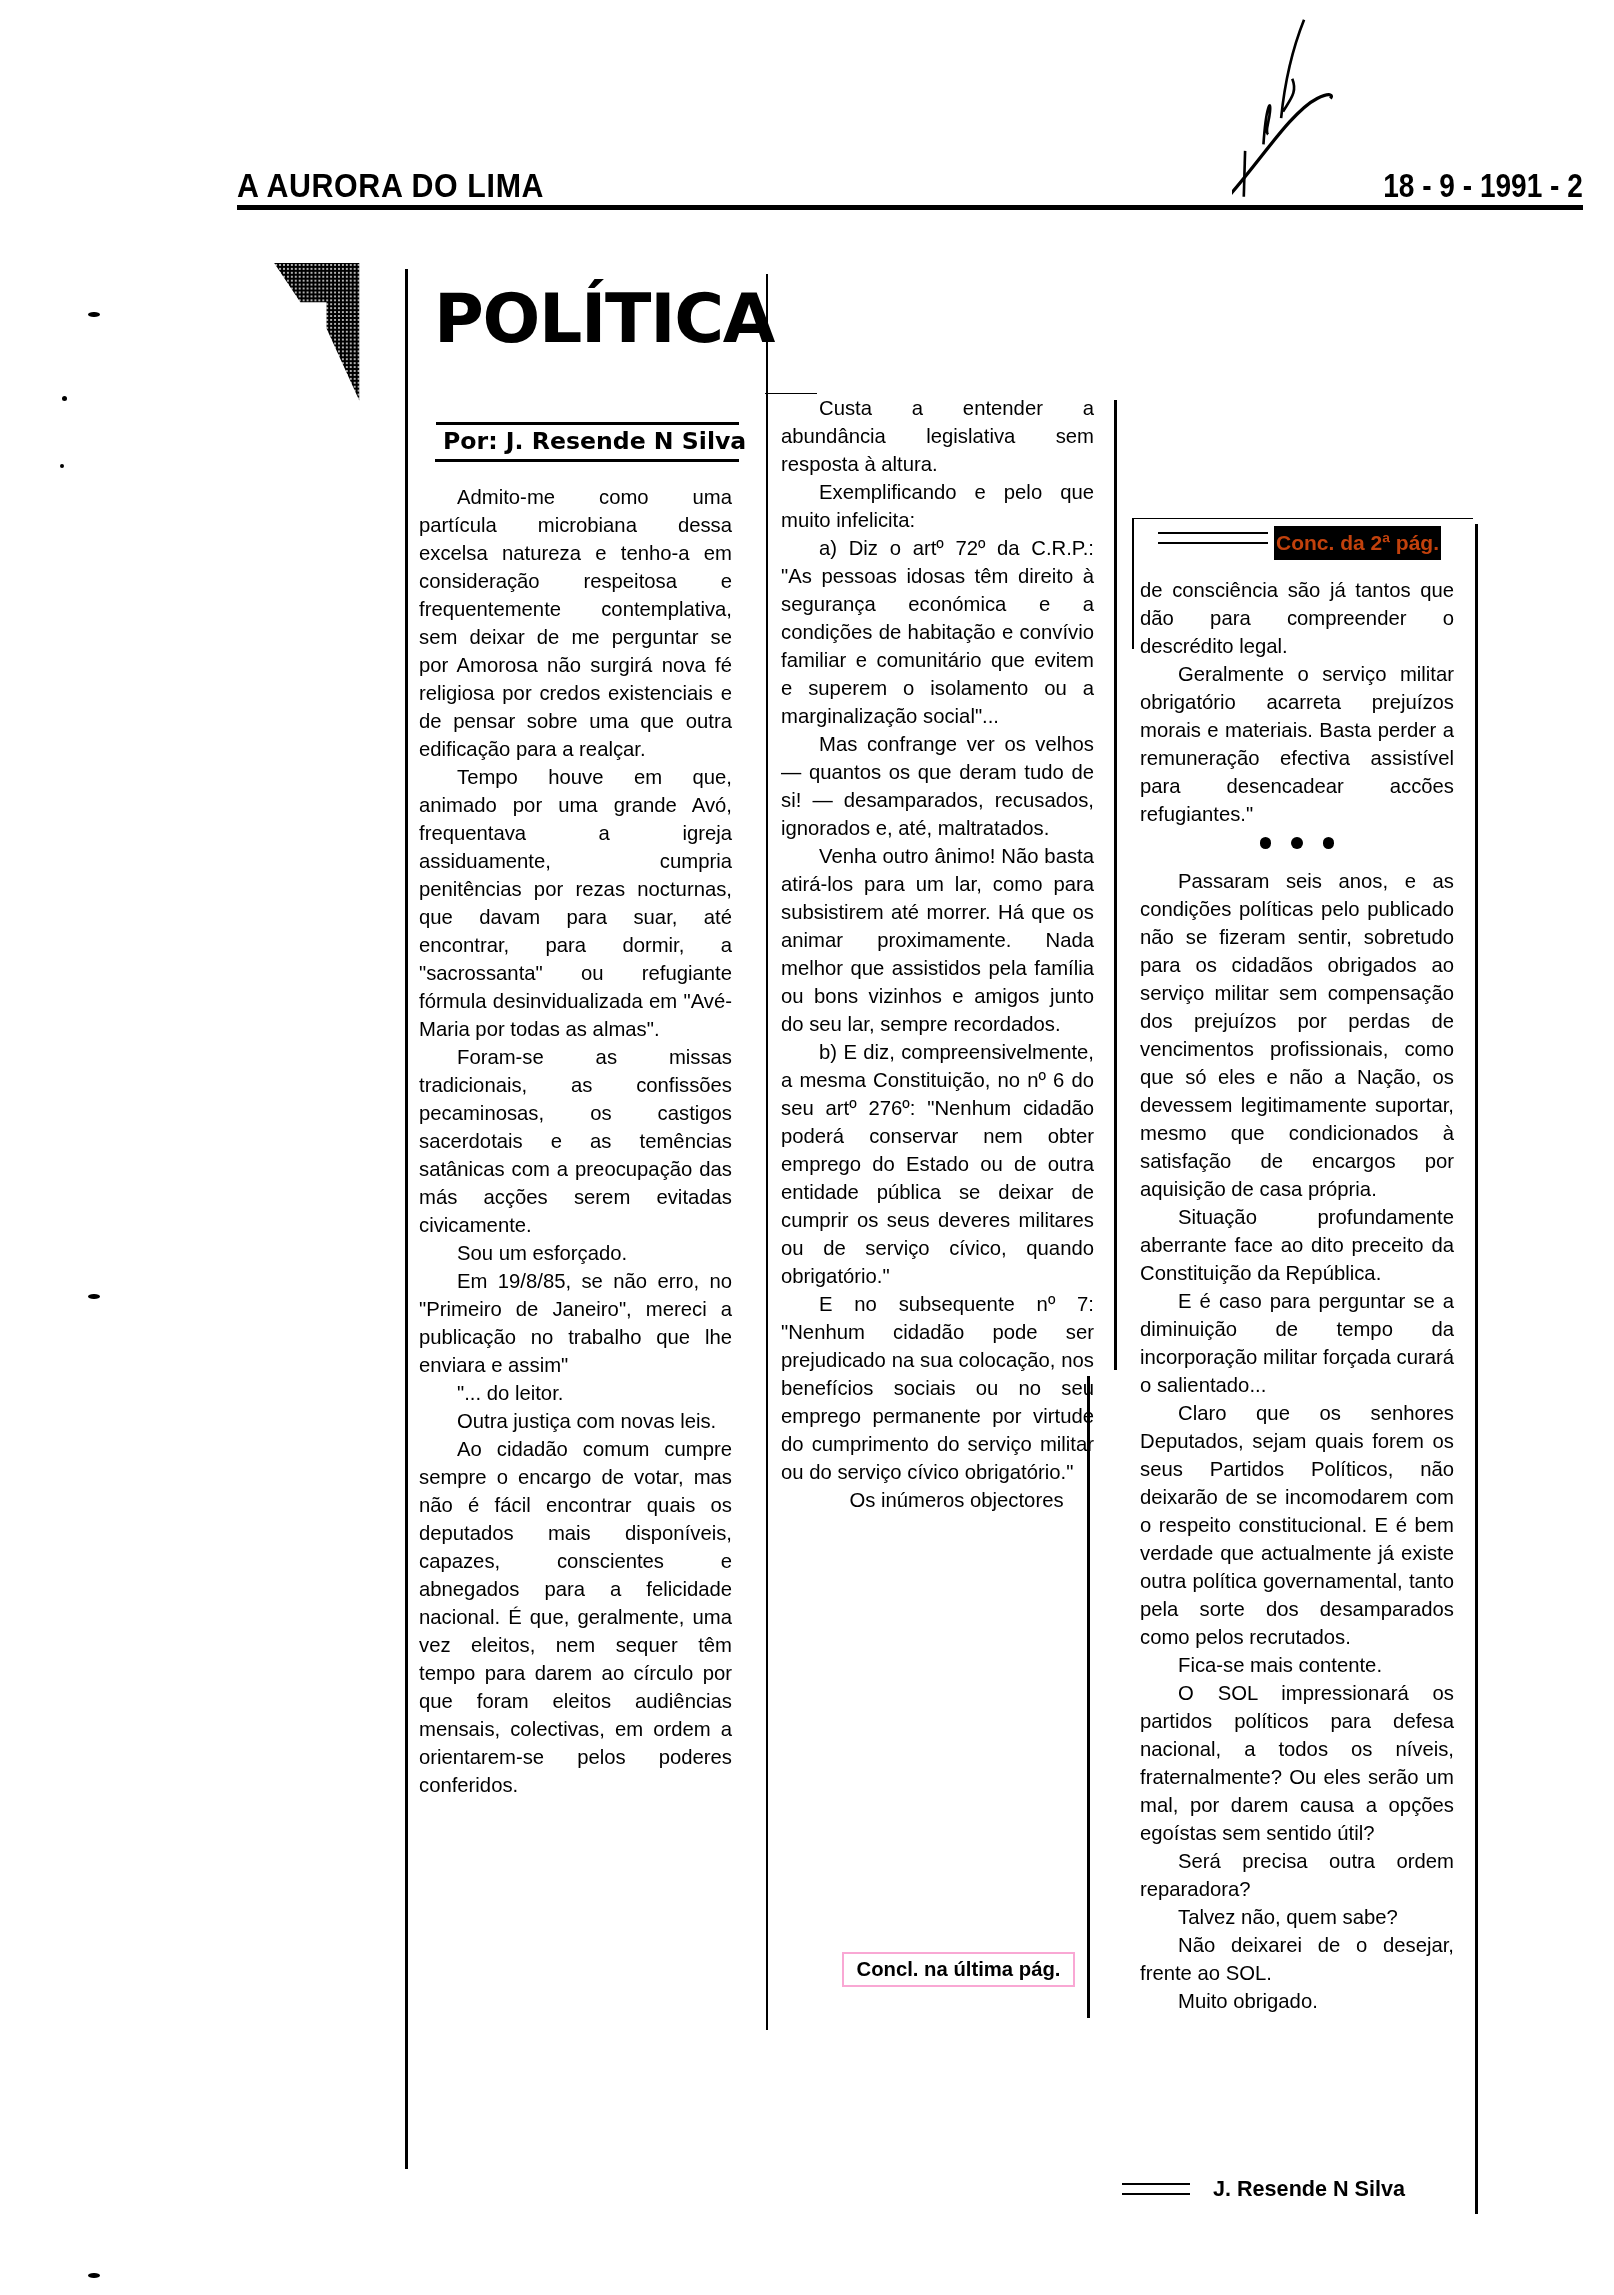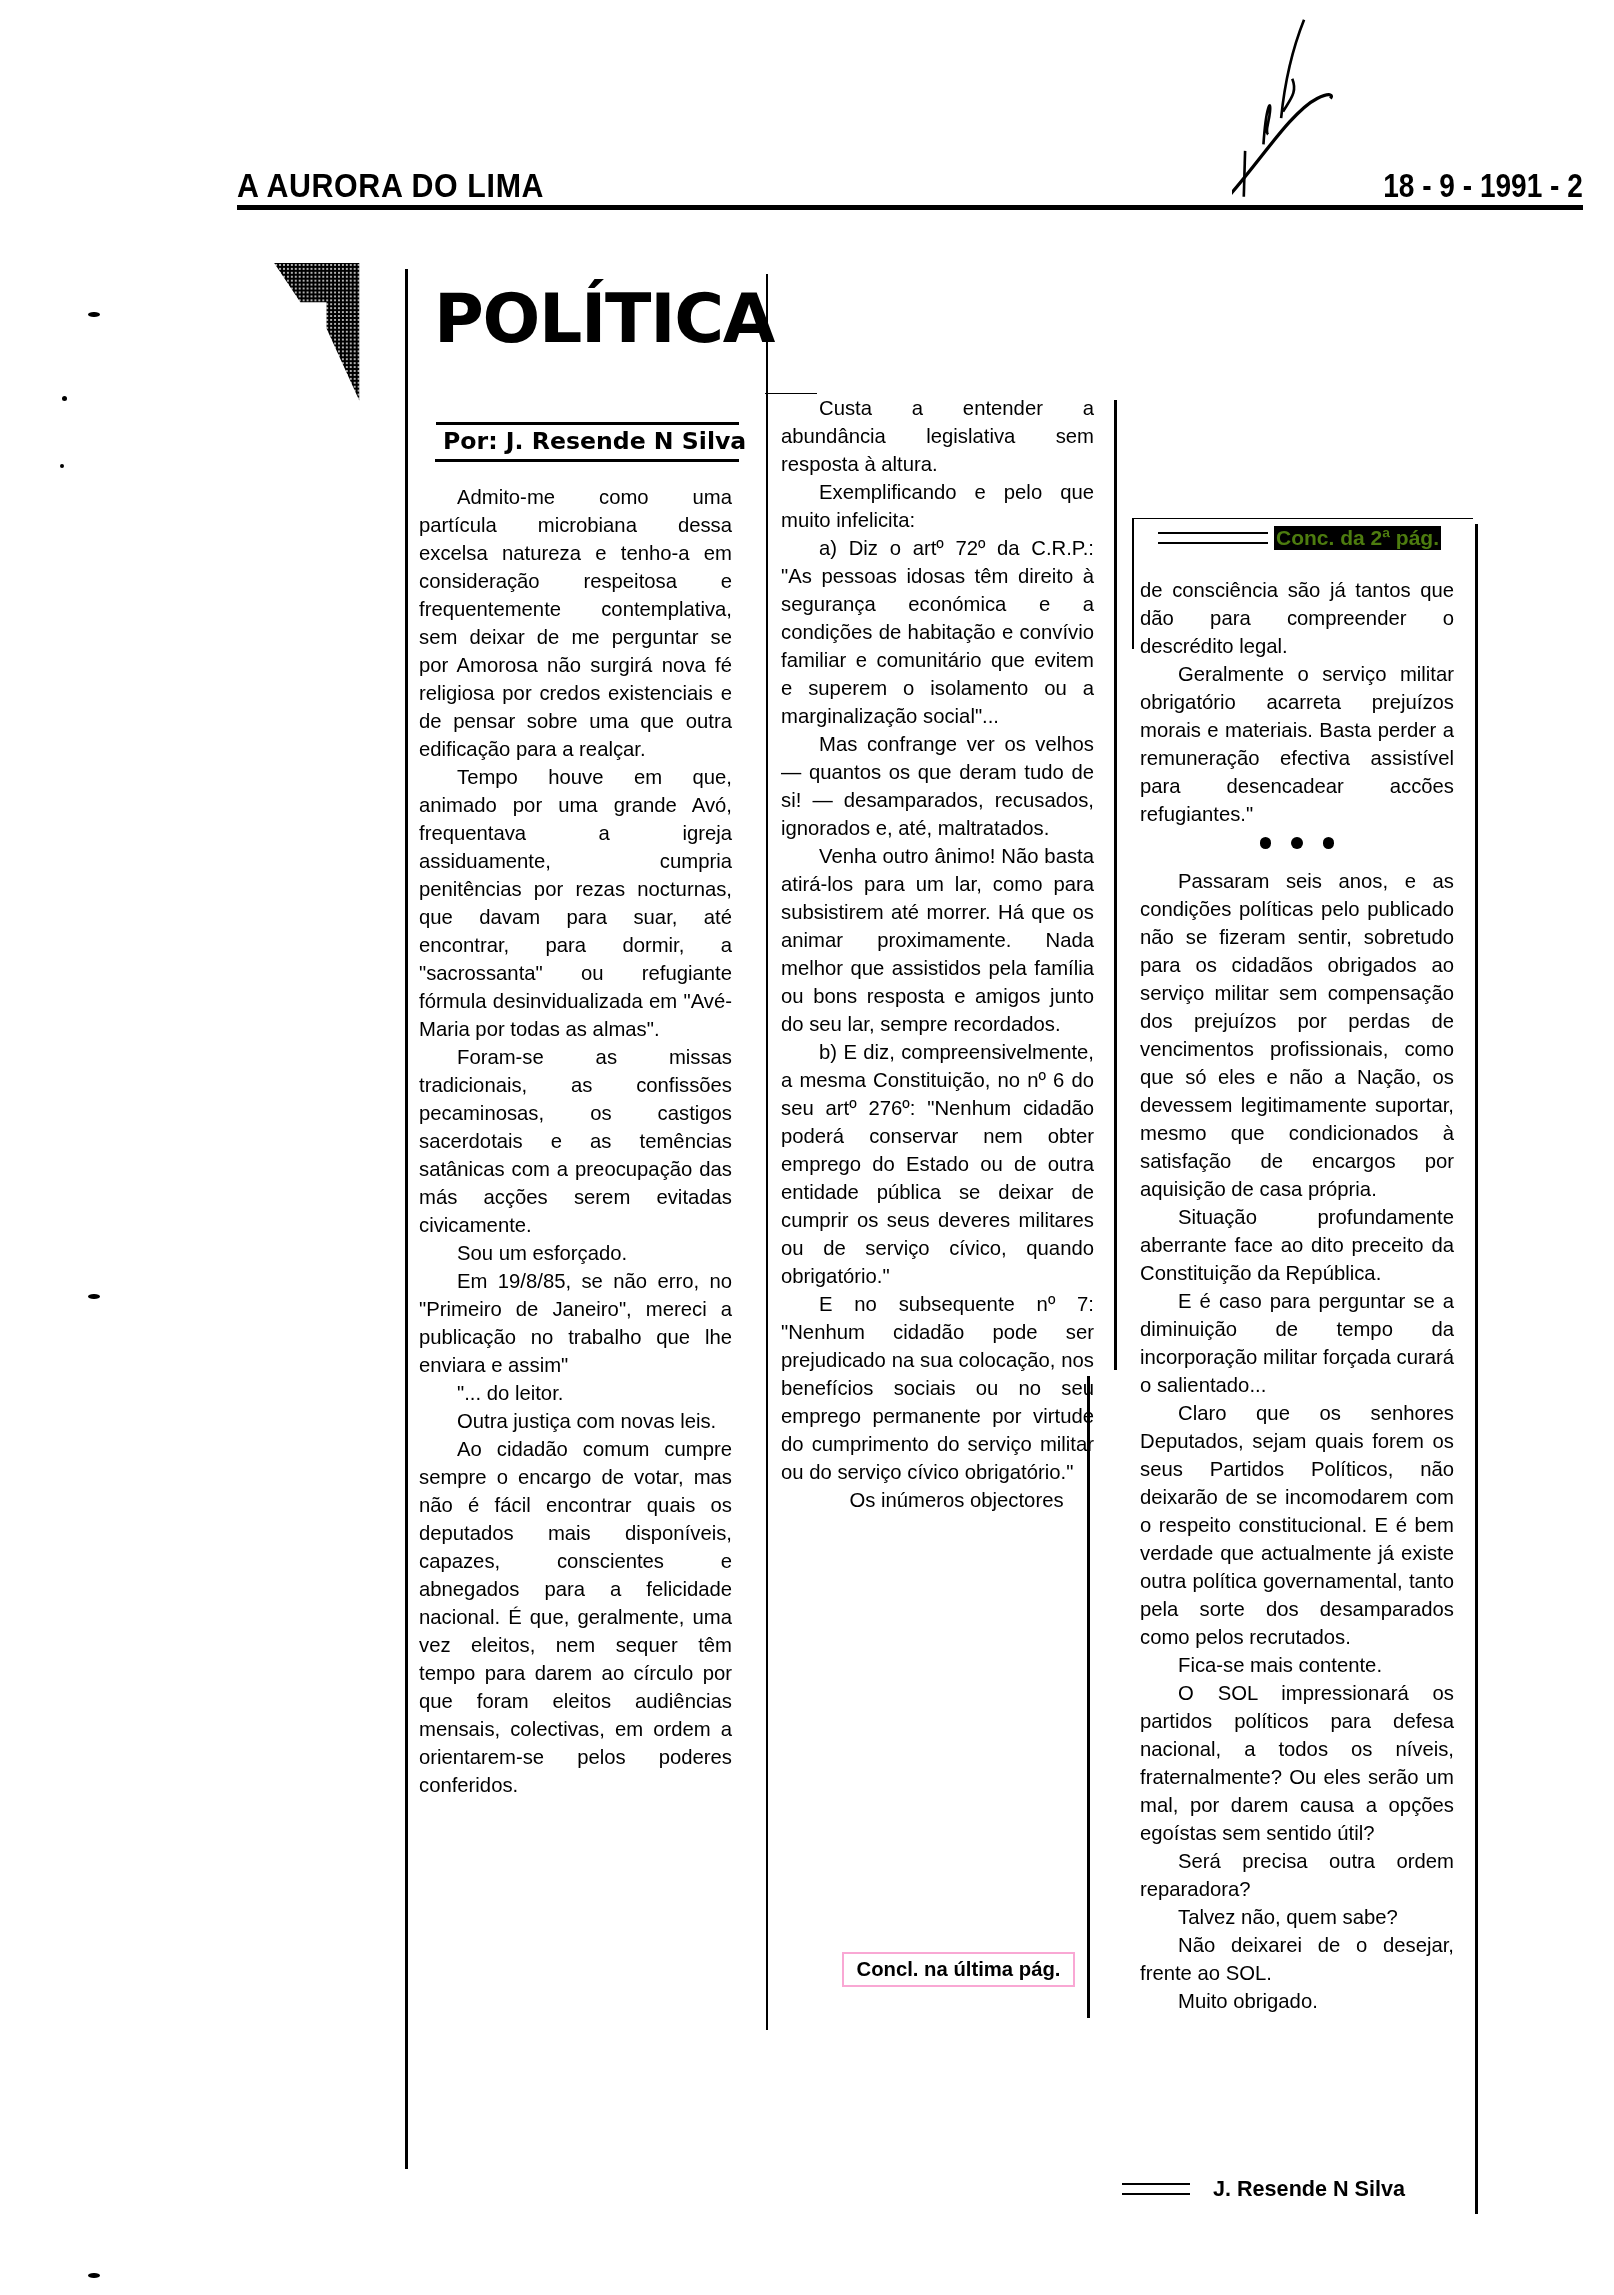--- a/index.html
+++ b/index.html
@@ -22,21 +22,21 @@
 
   .col { position: absolute; font-size: 20.3px; line-height: 28px; text-align: justify; hyphens: none; }
   .col p { margin: 0; text-indent: 38px; }
   .col p.noindent { text-indent: 0; }
   .col1 { left: 419px; top: 483px; width: 313px; }
   .col2 { left: 781px; top: 394px; width: 313px; }
   .col3 { left: 1140px; top: 576px; width: 314px; }
 
   .cont-box { position: absolute; left: 842px; top: 1952px; width: 229px; height: 31px; border: 2px solid #f9a8d4; font-weight: bold; font-size: 20.3px; display: flex; align-items: center; justify-content: center; }
 
-  .conc-tag { position: absolute; left: 1274px; top: 526px; width: 167px; height: 24px; background: #000; color: #4d7c0f; font-weight: bold; font-size: 21px; display: flex; align-items: center; justify-content: center; }
+  .conc-tag { position: absolute; left: 1274px; top: 526px; width: 167px; height: 34px; background: #000; color: #c2410c; font-weight: bold; font-size: 21px; display: flex; align-items: center; justify-content: center; }
   .dbl-line { position: absolute; height: 7.9px; border-top: 2px solid #000; border-bottom: 2px solid #000; }
 
   .bullets { display: flex; justify-content: center; gap: 19.7px; margin: 9.2px 0 18.3px 0; }
   .bullets span { width: 11.8px; height: 11.8px; background: #000; border-radius: 50%; display: inline-block; }
 
   .signature { position: absolute; left: 1213px; top: 2176px; font-weight: bold; font-size: 21.6px; }
 
   .speck { position: absolute; background: #000; border-radius: 50%; }
 </style>
 </head>
@@ -90,21 +90,21 @@
   <p>"... do leitor.</p>
   <p>Outra justiça com novas leis.</p>
   <p>Ao cidadão comum cumpre sempre o encargo de votar, mas não é fácil encontrar quais os deputados mais disponíveis, capazes, conscientes e abnegados para a felicidade nacional. É que, geralmente, uma vez eleitos, nem sequer têm tempo para darem ao círculo por que foram eleitos audiências mensais, colectivas, em ordem a orientarem-se pelos poderes conferidos.</p>
 </div>
 
 <div class="col col2">
   <p>Custa a entender a abundância legislativa sem resposta à altura.</p>
   <p>Exemplificando e pelo que muito infelicita:</p>
   <p>a) Diz o artº 72º da C.R.P.: "As pessoas idosas têm direito à segurança económica e a condições de habitação e convívio familiar e comunitário que evitem e superem o isolamento ou a marginalização social"...</p>
   <p>Mas confrange ver os velhos — quantos os que deram tudo de si! — desamparados, recusados, ignorados e, até, maltratados.</p>
-  <p>Venha outro ânimo! Não basta atirá-los para um lar, como para subsistirem até morrer. Há que os animar proximamente. Nada melhor que assistidos pela família ou bons resposta e amigos junto do seu lar, sempre recordados.</p>
+  <p>Venha outro ânimo! Não basta atirá-los para um lar, como para subsistirem até morrer. Há que os animar proximamente. Nada melhor que assistidos pela família ou bons vizinhos e amigos junto do seu lar, sempre recordados.</p>
   <p>b) E diz, compreensivelmente, a mesma Constituição, no nº 6 do seu artº 276º: "Nenhum cidadão poderá conservar nem obter emprego do Estado ou de outra entidade pública se deixar de cumprir os seus deveres militares ou de serviço cívico, quando obrigatório."</p>
   <p>E no subsequente nº 7: "Nenhum cidadão pode ser prejudicado na sua colocação, nos benefícios sociais ou no seu emprego permanente por virtude do cumprimento do serviço militar ou do serviço cívico obrigatório."</p>
   <p style="text-align:center;">Os inúmeros objectores</p>
 </div>
 <div class="cont-box">Concl. na última pág.</div>
 
 <div class="dbl-line" style="left:1158px;top:532px;width:110px;"></div>
 <div class="conc-tag">Conc. da 2ª pág.</div>
 
 <div class="col col3">

